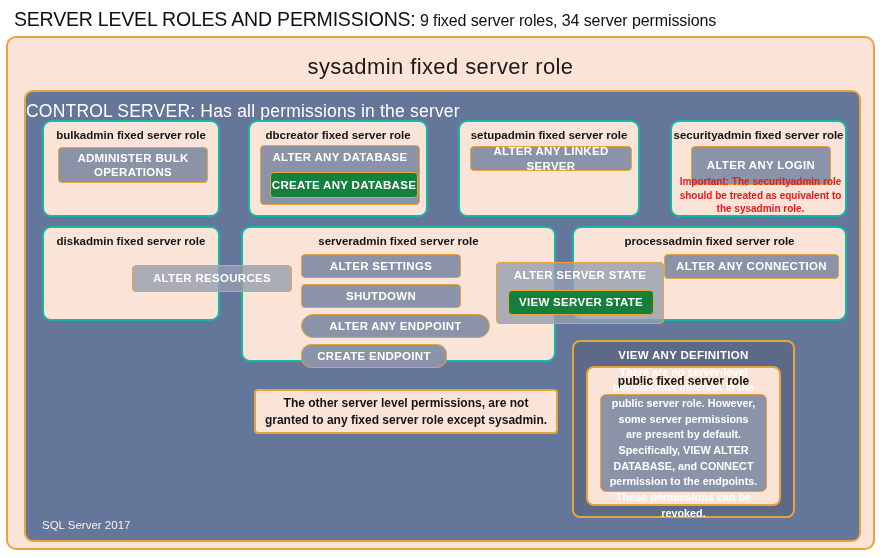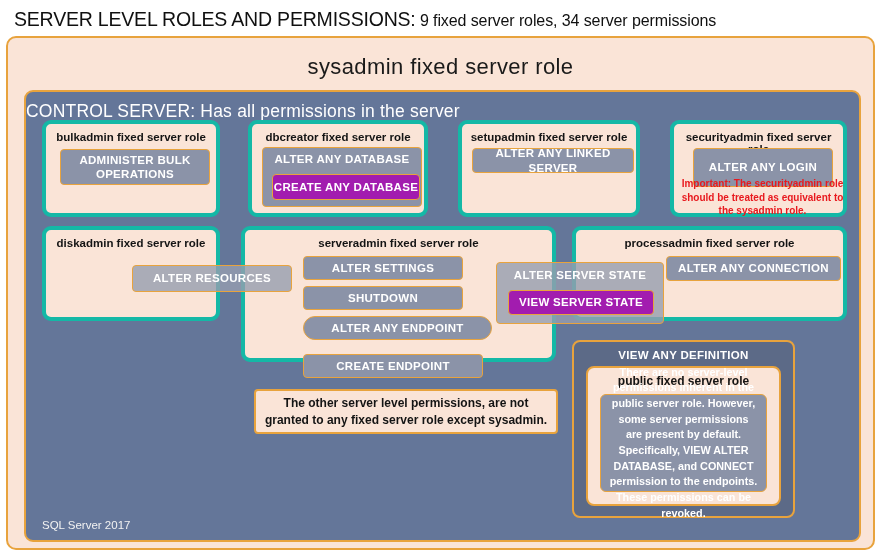--- a/index.html
+++ b/index.html
@@ -86,21 +86,21 @@
     bottom: 9px;
     font-size: 11.5px;
     color: #f2f2f2;
   }
 
   
   .role-box {
     position: absolute;
     box-sizing: border-box;
     background: #fae4d7;
-    border: 4px solid #14b8a6;
+    border: 2px solid #14b8a6;
     border-radius: 9px;
   }
   .role-title {
     position: absolute;
     left: 0;
     top: 7px;
     width: 100%;
     text-align: center;
     font-size: 11.5px;
     font-weight: bold;
@@ -121,21 +121,21 @@
     display: flex;
     align-items: center;
     justify-content: center;
     text-align: center;
     line-height: 1.25;
   }
   .perm.translucent {
     background: rgba(150, 158, 175, 0.80);
   }
   .perm.dark {
-    background: #a21caf;
+    background: #15803d;
     text-align: right;
   }
 
   
   .red-note {
     position: absolute;
     text-align: center;
     color: #e8191e;
     font-size: 10px;
     font-weight: bold;
@@ -264,21 +264,21 @@
 
     <div class="role-box" style="left:16px; top:134px; width:178px; height:95px;">
       <div class="role-title">diskadmin  fixed server role</div>
     </div>
 
     <div class="role-box" style="left:215px; top:134px; width:315px; height:136px;">
       <div class="role-title">serveradmin fixed server role</div>
       <div class="perm" style="left:58px; top:26px; width:160px; height:24px;">ALTER SETTINGS</div>
       <div class="perm" style="left:58px; top:56px; width:160px; height:24px;">SHUTDOWN</div>
       <div class="perm" style="left:58px; top:86px; width:189px; height:24px;border-radius:12px;">ALTER ANY ENDPOINT</div>
-      <div class="perm" style="left:58px; top:124px; width:180px; height:24px;">CREATE  ENDPOINT</div>
+      <div class="perm" style="left:58px; top:116px; width:146px; height:24px;border-radius:10px;">CREATE  ENDPOINT</div>
     </div>
 
     <div class="role-box" style="left:546px; top:134px; width:275px; height:95px;">
       <div class="role-title">processadmin fixed server role</div>
       <div class="perm" style="left:90px; top:26px; width:175px; height:25px;">ALTER ANY CONNECTION</div>
     </div>
 
     <div class="perm translucent" style="left:106px; top:173px; width:160px; height:27px;">ALTER RESOURCES</div>
 
     <div class="perm translucent" style="left:470px; top:170px; width:168px; height:62px; align-items:flex-start; padding-top:5px;">

